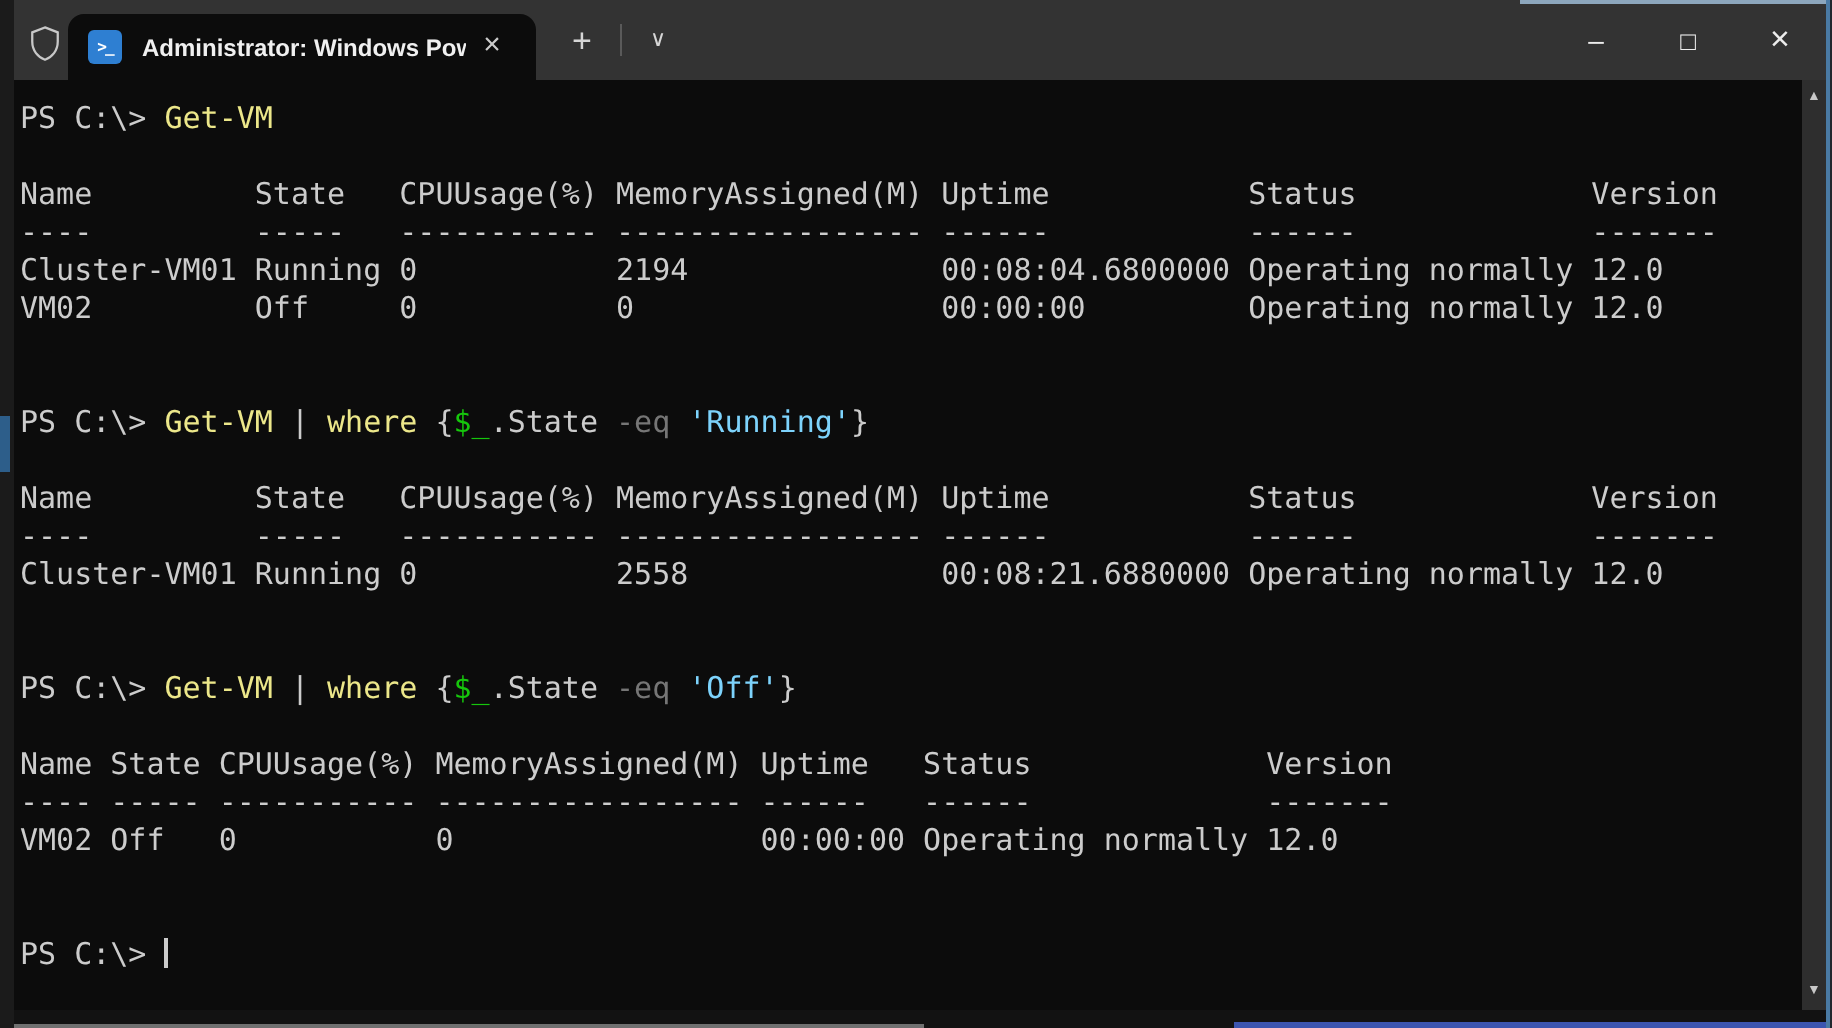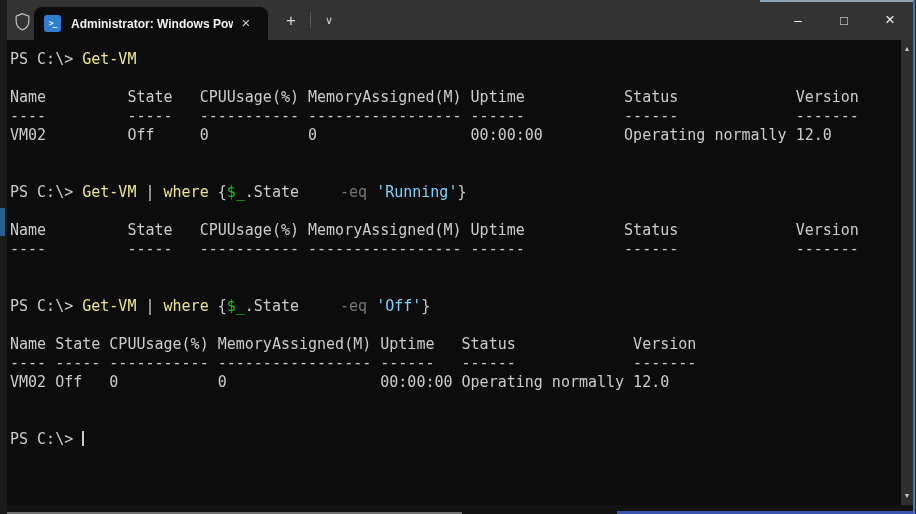--- a/index.html
+++ b/index.html
@@ -32,21 +32,21 @@
   .win-btn.close { font-size:17px; }
 
   
   .terminal { position:absolute; left:7px; top:40px; width:894px; height:465px; background:#0c0c0c;
               padding:10px 0 0 3px; overflow:hidden; cursor:text; }
   .tline { font-family:"DejaVu Sans Mono", monospace; font-size:15px; line-height:19px; height:19px;
            white-space:pre; color:#cccccc; }
   .seg-d  { color:#cccccc; }
   .seg-c  { color:#ece78a; }
   .seg-v  { color:#16c60c; }
-  .seg-o  { color:#767676;margin-left:32px; }
+  .seg-o  { color:#767676; }
   .seg-st { color:#7dd3fc; }
   .seg-cursor { display:inline-block; width:2px; height:15px; background:#cccccc; vertical-align:-2px; }
 
   
   .scrollbar { position:absolute; right:3px; top:40px; width:12px; height:465px; background:#2e2e2e; }
   .scroll-arrow { position:absolute; left:0; width:12px; height:14px; color:#c8c8c8; font-size:7px;
                   text-align:center; line-height:14px; }
   .scroll-arrow.up { top:2px; }
   .scroll-arrow.down { bottom:2px; }
 
@@ -87,27 +87,29 @@
       <div class="win-btn max">□</div>
       <div class="win-btn close">×</div>
     </div>
   </div>
 
   <div class="terminal" id="terminal-output">
       <div class="tline"><span class="seg-d">PS C:\&gt; </span><span class="seg-c">Get-VM</span></div>
       <div class="tline"></div>
       <div class="tline"><span class="seg-d">Name         State   CPUUsage(%) MemoryAssigned(M) Uptime           Status             Version</span></div>
       <div class="tline"><span class="seg-d">----         -----   ----------- ----------------- ------           ------             -------</span></div>
+      <div class="tline"><span class="seg-d">Cluster-VM01 Running 0           2194              00:08:04.6800000 Operating normally 12.0</span></div>
       <div class="tline"><span class="seg-d">VM02         Off     0           0                 00:00:00         Operating normally 12.0</span></div>
       <div class="tline"></div>
       <div class="tline"></div>
       <div class="tline"><span class="seg-d">PS C:\&gt; </span><span class="seg-c">Get-VM</span><span class="seg-d"> | </span><span class="seg-c">where</span><span class="seg-d"> {</span><span class="seg-v">$_</span><span class="seg-d">.State </span><span class="seg-o">-eq</span><span class="seg-d"> </span><span class="seg-st">'Running'</span><span class="seg-d">}</span></div>
       <div class="tline"></div>
       <div class="tline"><span class="seg-d">Name         State   CPUUsage(%) MemoryAssigned(M) Uptime           Status             Version</span></div>
       <div class="tline"><span class="seg-d">----         -----   ----------- ----------------- ------           ------             -------</span></div>
+      <div class="tline"><span class="seg-d">Cluster-VM01 Running 0           2558              00:08:21.6880000 Operating normally 12.0</span></div>
       <div class="tline"></div>
       <div class="tline"></div>
       <div class="tline"><span class="seg-d">PS C:\&gt; </span><span class="seg-c">Get-VM</span><span class="seg-d"> | </span><span class="seg-c">where</span><span class="seg-d"> {</span><span class="seg-v">$_</span><span class="seg-d">.State </span><span class="seg-o">-eq</span><span class="seg-d"> </span><span class="seg-st">'Off'</span><span class="seg-d">}</span></div>
       <div class="tline"></div>
       <div class="tline"><span class="seg-d">Name State CPUUsage(%) MemoryAssigned(M) Uptime   Status             Version</span></div>
       <div class="tline"><span class="seg-d">---- ----- ----------- ----------------- ------   ------             -------</span></div>
       <div class="tline"><span class="seg-d">VM02 Off   0           0                 00:00:00 Operating normally 12.0</span></div>
       <div class="tline"></div>
       <div class="tline"></div>
       <div class="tline"><span class="seg-d">PS C:\&gt; </span><span class="seg-cursor"></span></div>

